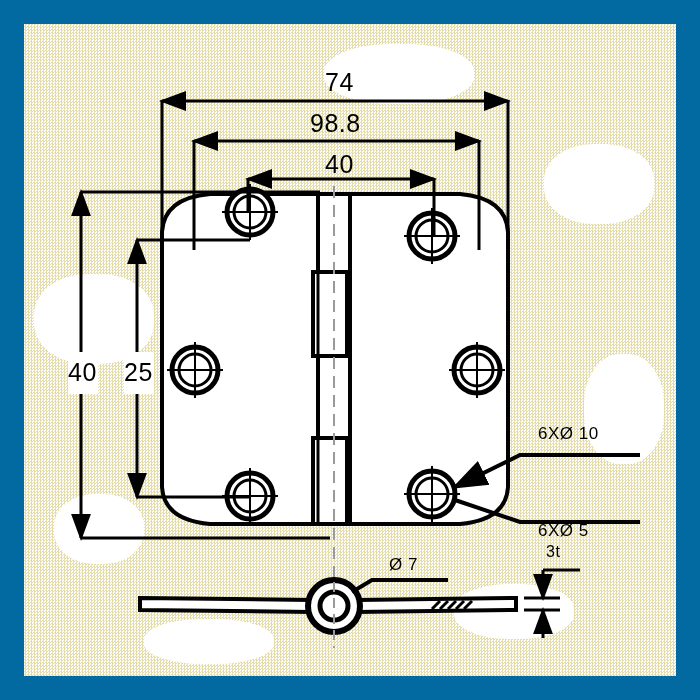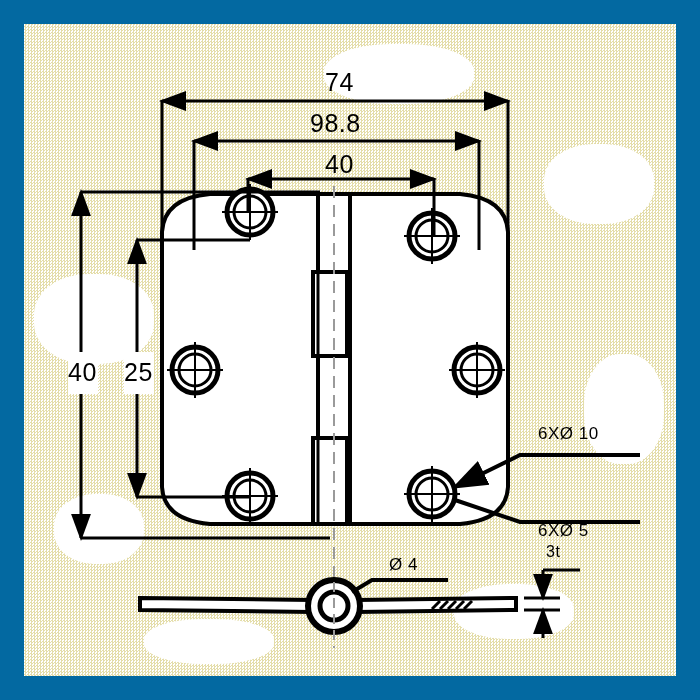--- a/index.html
+++ b/index.html
@@ -210,16 +210,16 @@
   </svg>
 
   <div class="lbl dim-txt" style="left:325px;top:70px;">74</div>
   <div class="lbl dim-txt" style="left:310px;top:111px;">98.8</div>
   <div class="lbl dim-txt" style="left:325px;top:152px;">40</div>
   <div class="lbl dim-txt" style="left:68px;top:360px;">40</div>
   <div class="lbl dim-txt" style="left:124px;top:360px;">25</div>
 
   <div class="lbl call-txt" style="left:538px;top:425px;">6XØ 10</div>
   <div class="lbl call-txt" style="left:538px;top:492px;margin-top:30px;">6XØ 5</div>
-  <div class="lbl call-txt" style="left:389px;top:556px;">Ø 4</div>
+  <div class="lbl call-txt" style="left:389px;top:556px;">Ø 7</div>
   <div class="lbl small-txt" style="left:546px;top:544px;">3t</div>
 
 </div>
 
 </body></html>

